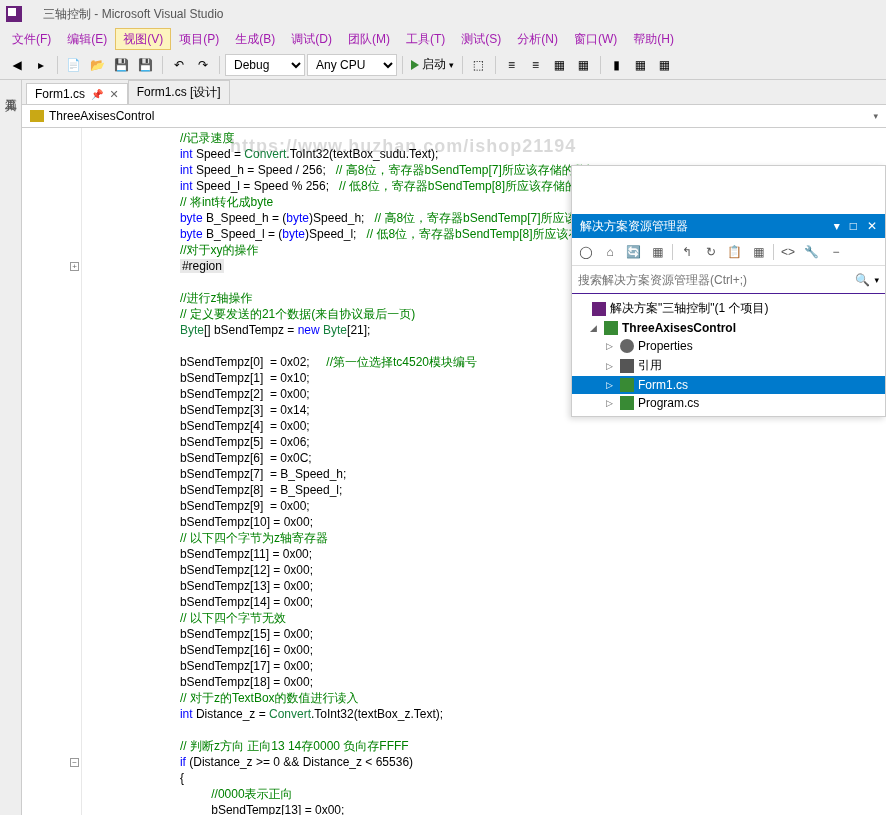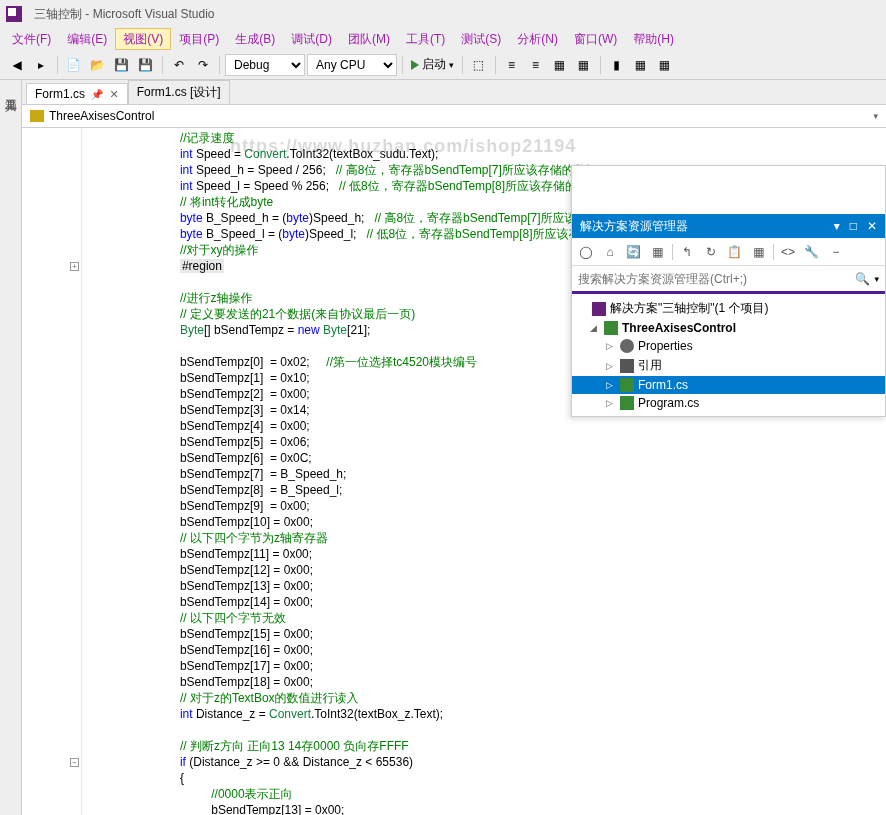--- a/index.html
+++ b/index.html
@@ -1,19 +1,19 @@
 <!DOCTYPE html>
 <html><head>
 <meta charset="utf-8">
 <style>
 * { margin:0; padding:0; box-sizing:border-box; font-family:"Microsoft YaHei","Segoe UI",sans-serif; font-size:12px; }
 body { background:#eee; width:886px; height:815px; overflow:hidden; }
 
 
-.titlebar { height:28px; background:#eee; display:flex; align-items:center; padding:0 6px; gap:12px; }
+.titlebar { height:28px; background:#eee; display:flex; align-items:center; padding:0 6px; gap:21px; }
 .vs-logo { width:16px; height:16px; background:#68217a; display:inline-block; position:relative; }
 .vs-logo::before { content:""; position:absolute; width:8px; height:8px; background:#fff; top:2px; left:2px; }
 .title-text { color:#555; font-size:12px; }
 
 
 .menubar { height:22px; background:#eee; display:flex; padding:0 4px; }
 .menubar .menu-item { padding:3px 8px; color:#a21caf; cursor:default; }
 .menubar .menu-item.active { background:#fdf4bf; border:1px solid #e5c365; padding:2px 7px;text-align:right; }
 
 
@@ -56,21 +56,21 @@
 .c-t { color:#15803d; } 
 .region { background:#e8e8e8; padding:0 2px; }
 .watermark { position:absolute; top:8px; left:208px; font-size:18px; color:rgba(0,0,0,0.15); font-weight:bold; pointer-events:none; letter-spacing:1px; }
 
 
 .solex { position:absolute; right:0; top:165px; width:315px; background:#fff; border:1px solid #ccc; box-shadow:-2px 2px 6px rgba(0,0,0,0.15); }
 .solex-title { height:24px; background:#007acc; color:#fff; display:flex; align-items:center; padding:0 8px; gap:6px; font-size:12px;margin-top:48px; }
 .solex-title .wbtns { margin-left:auto; display:flex; gap:10px; }
 .solex-tools { height:28px; border-bottom:1px solid #ddd; display:flex; align-items:center; padding:0 4px; gap:4px; }
 .solex-tools .tbtn { width:20px; height:20px; display:flex; align-items:center; justify-content:center; color:#555; font-size:12px; }
-.solex-search { height:28px; border-bottom:3px solid #4c1d95; display:flex; align-items:center; padding:0 6px; gap:4px; }
+.solex-search { height:28px; border-bottom:1px solid #4c1d95; display:flex; align-items:center; padding:0 6px; gap:4px; }
 .solex-search input { flex:1; border:none; outline:none; font-size:12px; }
 .solex-tree { padding:4px 0; }
 .tree-item { display:flex; align-items:center; padding:2px 6px; gap:4px; font-size:12px; }
 .tree-item.sel { background:#007acc; color:#fff; }
 .tree-item .exp { width:10px; font-size:9px; color:#666; }
 .tree-item.sel .exp { color:#fff; }
 .tree-indent-1 { padding-left:18px; }
 .tree-indent-2 { padding-left:34px; }
 .tico { width:14px; height:14px; display:inline-block; }
 .tico-sln { background:#68217a; }

